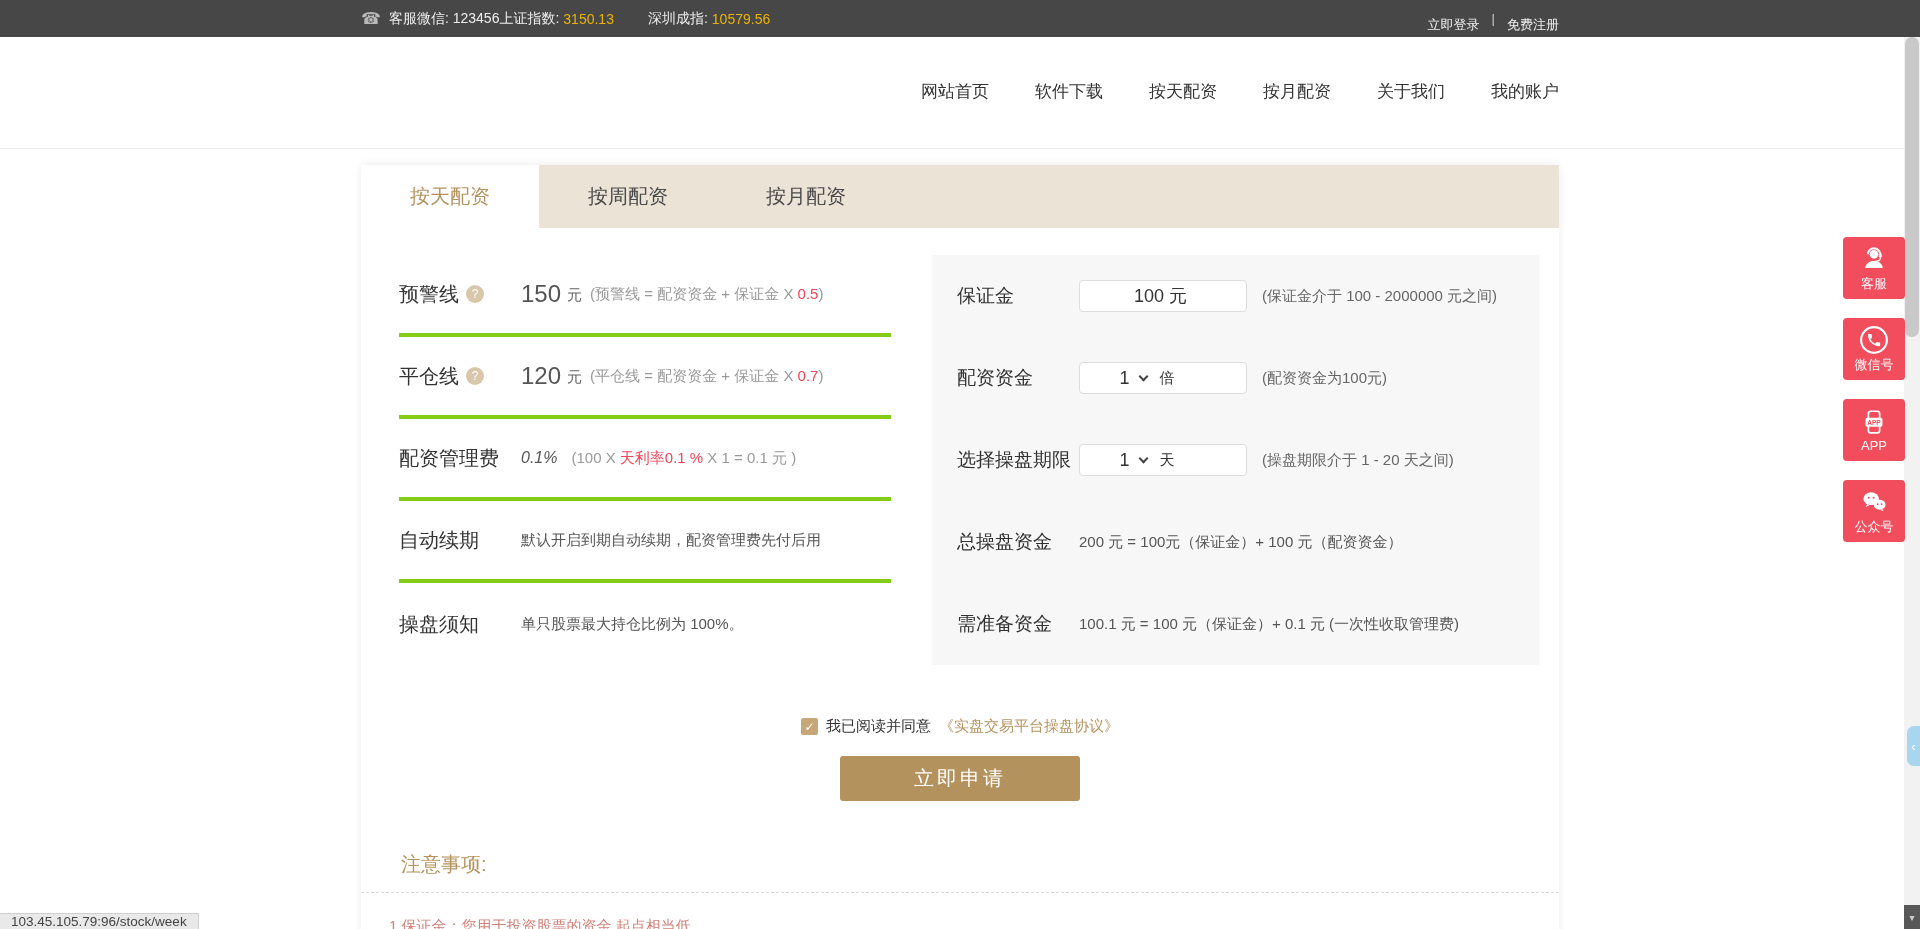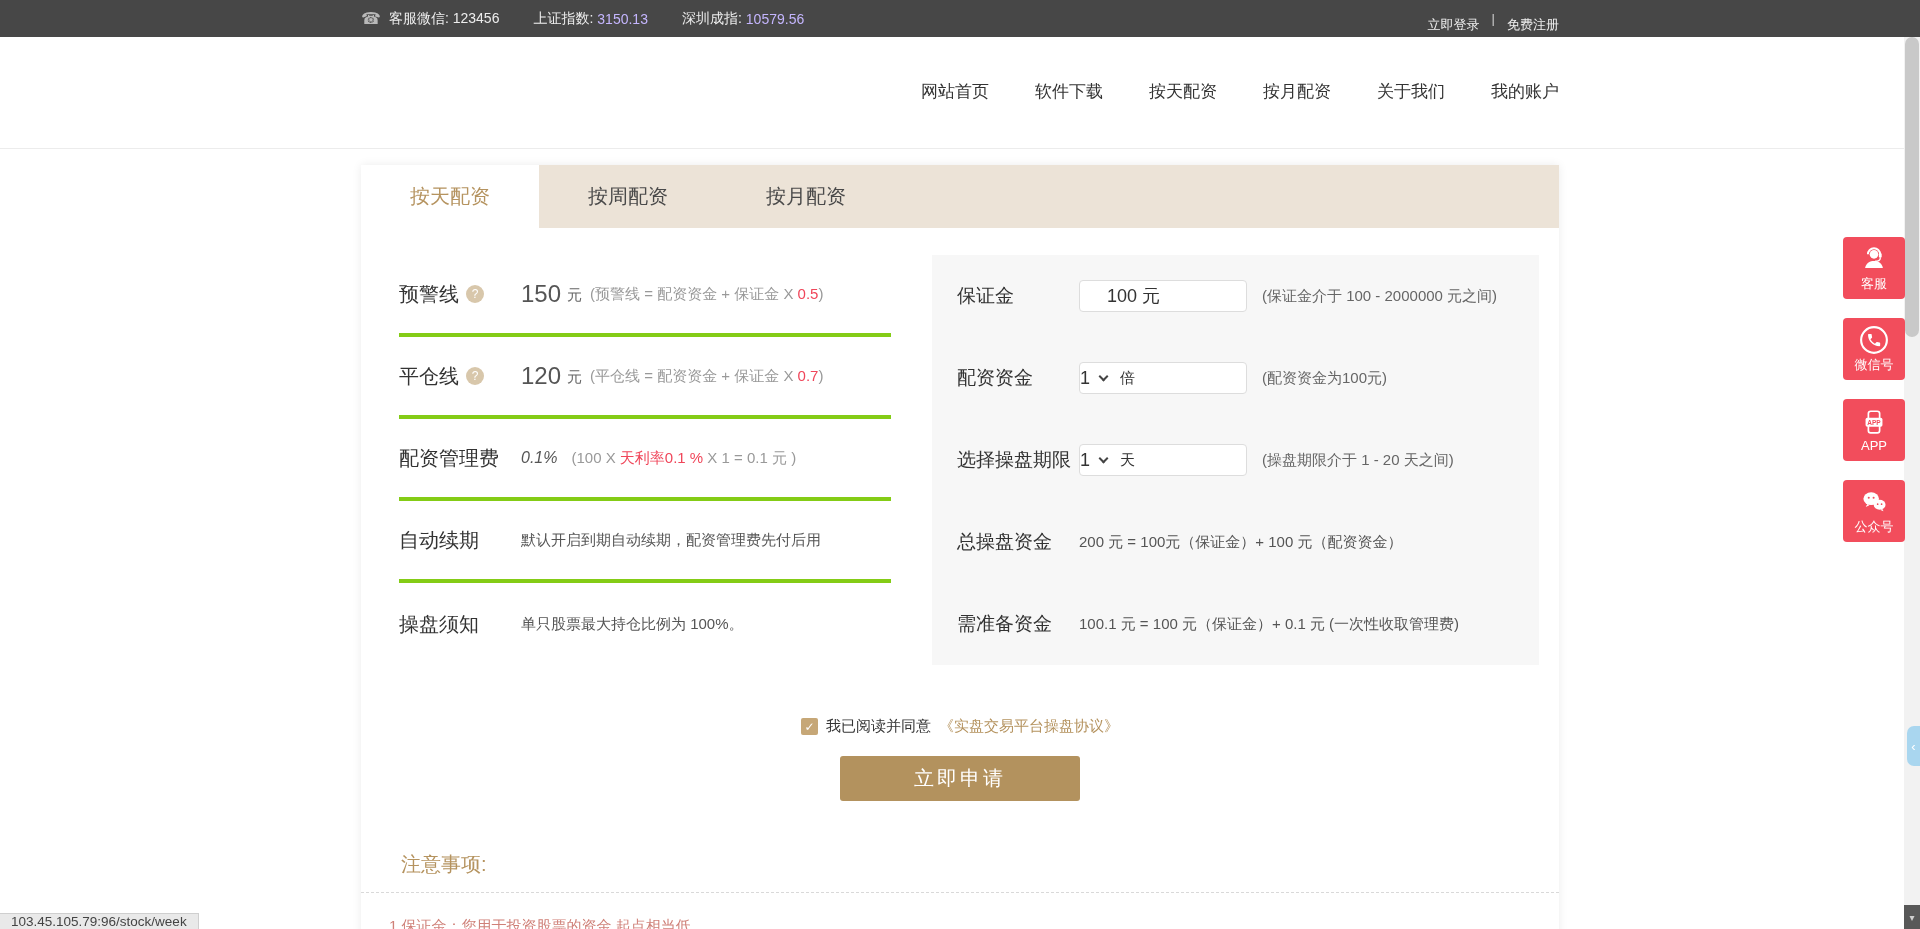--- a/index.html
+++ b/index.html
@@ -4,23 +4,23 @@
 <style>
   * { margin:0; padding:0; box-sizing:border-box; }
   html,body { width:1920px; height:929px; overflow:hidden; background:#fff;
     font-family:"Liberation Sans","DejaVu Sans",sans-serif; }
   .container { width:1198px; margin:0 auto; position:relative; }
 
   
   .topbar { height:37px; background:#474747; }
   .topbar-inner { height:37px; display:flex; align-items:center; color:#ededed; font-size:14px; }
   .phone-ico { color:#b9b9b9; font-size:16px; margin-right:8px; }
-  .tb-item { margin-right:34px; }
+  .tb-item { }
   .tb-label { margin-right:4px; }
-  .tb-green { color:#c4b5fd; margin-right:34px; }
+  .tb-green { color:#eab308; margin-right:34px; }
   .tb-right { margin-left:auto; display:flex; align-items:center; gap:12px; font-size:13px; color:#f0f0f0; }
   .tb-right a { color:#f0f0f0; text-decoration:none; cursor:pointer;margin-top:12px; }
   .tb-sep { color:#cfcfcf; }
 
   
   .header { height:112px; background:#fff; border-bottom:1px solid #ececec; }
   .header-inner { height:108px; display:flex; align-items:center; }
   .logo { width:260px; height:60px; }
   .nav { margin-left:auto; display:flex; gap:46px; }
   .nav a { font-size:17px; color:#333; text-decoration:none; cursor:pointer; }
@@ -44,21 +44,21 @@
   .unit { font-size:15px; color:#666; margin:3px 8px 0 6px; }
   .formula { font-size:15px; color:#999; }
   .red { color:#f0465a; }
   .pct { font-size:16px; color:#555; margin-right:14px;font-style:italic; }
   .ltext { font-size:15px; color:#555; }
 
   .right-panel { margin-left:41px; width:607px; background:#f7f7f7; padding:0 0 0 25px; }
   .rrow { height:82px; display:flex; align-items:center; }
   .rrow-label { width:122px; font-size:19px; color:#333; flex:none; }
   .rbox { width:168px; height:32px; background:#fff; border:1px solid #ddd; border-radius:4px;
-    display:flex; align-items:center; justify-content:flex-start; padding-right:32px; cursor:pointer; }
+    display:flex; align-items:center; justify-content:center; padding-right:32px; cursor:pointer; }
   .rbox input { width:80px; border:none; outline:none; text-align:right; font-size:18px; color:#333;
     background:transparent; font-family:inherit; }
   .rbox .val { font-size:18px; color:#333; }
   .caret { width:7px; height:7px; border-right:2px solid #444; border-bottom:2px solid #444;
     transform:rotate(45deg); display:inline-block; margin:-4px 6px 0 10px; }
   .rbox .runit { font-size:15px; color:#333; margin-left:7px; }
   .hint { font-size:15px; color:#666; margin-left:15px; }
   .rtext { font-size:15px; color:#555; }
 
   .agreement { margin-top:52px; text-align:center; font-size:15px; color:#333;

